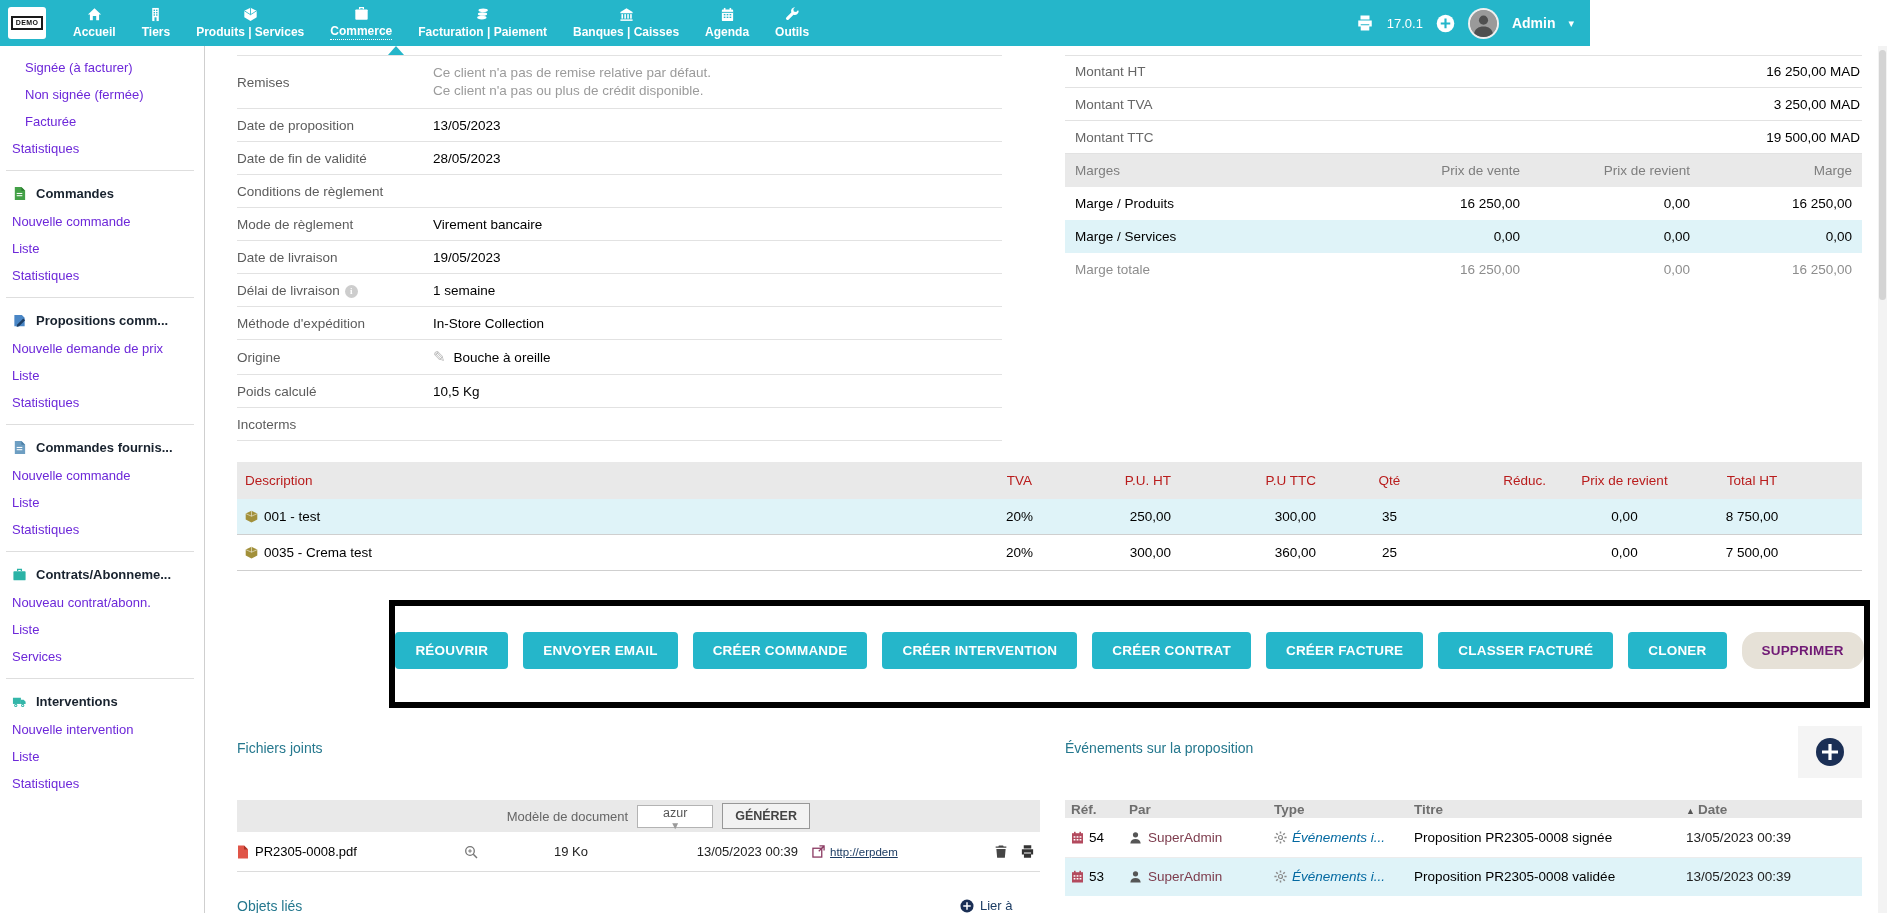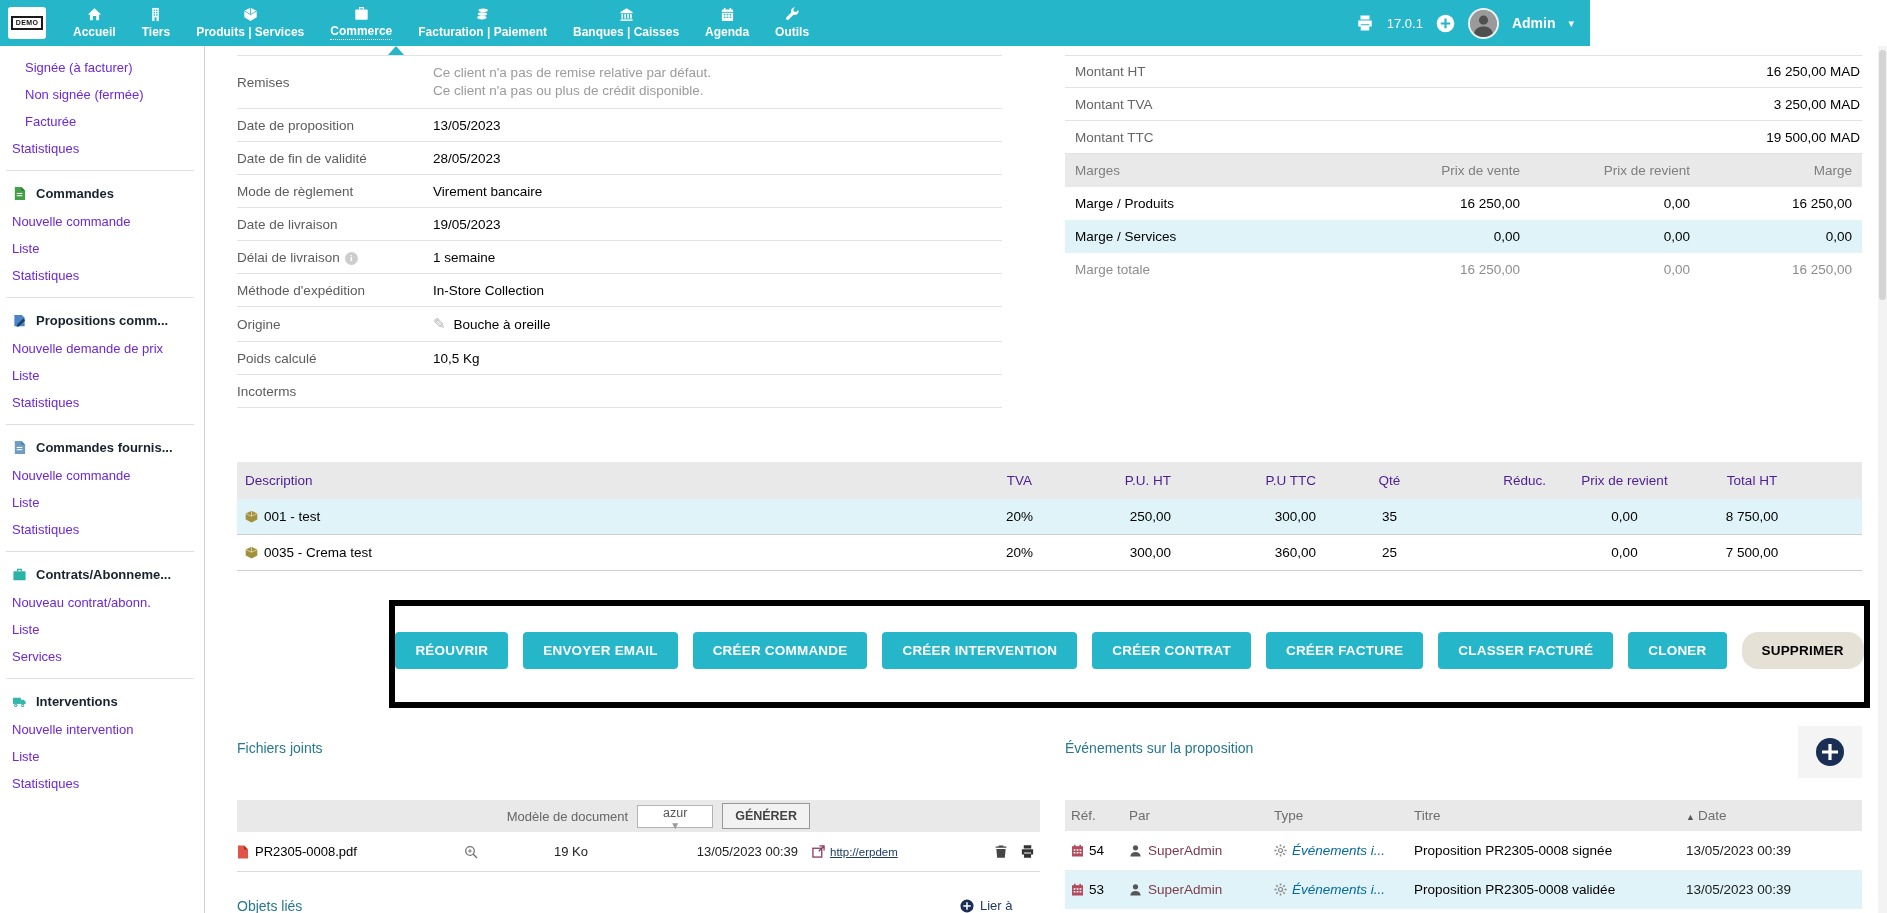--- a/index.html
+++ b/index.html
@@ -74,39 +74,39 @@
   .marges td { height:33px; padding:0 10px; text-align:right; color:#000; }
   .marges td:first-child { text-align:left; }
   .marges tr.hl { background:#dff3f8; }
   .marges tr.mutedrow td { color:#8d8d8d; }
   .marges col.c1{width:240px} .marges col.c2{width:225px}
   .marges col.c3{width:170px} .marges col.c4{width:162px}
 
   
   .lines { position:absolute; left:237px; top:462px; width:1625px; }
   .lines table { width:100%; border-collapse:collapse; }
-  .lines th { background:#e9e9e9; color:#4c1d95; font-weight:normal;
+  .lines th { background:#e9e9e9; color:#b91c1c; font-weight:normal;
               padding:11px 8px; vertical-align:middle; }
   .lines td { padding:10px 8px; border-bottom:1px solid #cfcfcf; color:#000; vertical-align:middle; }
   .lines tr.hl td { background:#dff3f8;margin-left:45px; }
   .c-desc  { text-align:left; }
   .c-tva   { text-align:center; }
   .c-right { text-align:right; padding-right:26px !important; }
   .c-center{ text-align:center; }
   .desc-cell { display:flex; align-items:center; gap:6px; }
 
   
   .annotation-rect { position:absolute; left:389px; top:600px; width:1481px; height:108px;
                      border:6px solid #000; pointer-events:none; z-index:6; }
   .actions { position:absolute; left:389px; top:632px; width:1481px;
              display:flex; justify-content:center; gap:15px; z-index:7; }
   .btn { background:#25b6ca; color:#fff; border:none; border-radius:4px;
          font-family:"Liberation Sans",sans-serif; font-weight:bold; font-size:13.5px;
          padding:11px 20px; letter-spacing:.2px; cursor:pointer; white-space:nowrap; }
-  .btn.delete { background:#e6e1d7; color:#000000;border-radius:16px; }
+  .btn.delete { background:#e6e1d7; color:#701a75;border-radius:16px; }
 
   
   .sec-title { color:#25788e; font-size:14px; cursor:pointer; }
   .files { position:absolute; left:237px; top:740px; width:803px; }
   .files-head { margin-top:44px; background:#e9e9e9; height:32px; display:flex;
                 align-items:center; justify-content:flex-end; gap:9px;
                 padding-right:230px; color:#666; font-size:13px; }
   .select-box { background:#fff; border:1px solid #b3b3b3; height:23px; width:76px;
                 display:flex; align-items:center; justify-content:space-between;
                 padding:0 6px; font-size:12.5px; color:#555; cursor:pointer;flex-direction:column; }
@@ -125,21 +125,21 @@
            overflow:hidden; white-space:nowrap; }
   .f-url .url-txt { font-size:11.5px; color:#1c3c63; text-decoration:underline;
                     overflow:hidden; max-width:118px; }
   .f-act { width:26px; display:flex; justify-content:center; cursor:pointer; }
 
   
   .events { position:absolute; left:1065px; top:740px; width:797px; }
   .add-box { position:absolute; right:0; top:-14px; width:64px; height:52px; background:#f4f4f4;
              display:flex; align-items:center; justify-content:center; cursor:pointer; }
   .events table { width:100%; border-collapse:collapse; margin-top:44px; }
-  .events th { background:#e9e9e9; color:#6e6e6e; font-weight:normal; height:31px;
+  .events th { background:#e9e9e9; color:#6e6e6e; font-weight:bold; height:18px;
                text-align:left; padding:0 6px; }
   .events td { height:39px; padding:0 6px; vertical-align:middle; }
   .events tr.hl td { background:#dff3f8; }
   .ev-ref { display:flex; align-items:center; gap:5px; color:#1c3c63; }
   .ev-par { display:flex; align-items:center; gap:6px; color:#7d3c4d; }
   .ev-type { display:flex; align-items:center; gap:5px; color:#0369a1; white-space:nowrap;
              overflow:hidden;font-style:italic; }
   .sort-asc { font-size:9px; color:#555; margin-right:3px; }
   .status-dot { width:15px; height:15px; border-radius:50%; background:#e2edf0; }
   col.e1{width:58px} col.e2{width:145px} col.e3{width:140px}
@@ -348,20 +348,24 @@
         <div class="muted">Ce client n'a pas ou plus de crédit disponible.</div>
       </td>
     </tr>
     <tr>
       <td class="lbl"><span>Date de proposition</span></td>
       <td class="val"><span>13/05/2023</span></td>
     </tr>
     <tr>
       <td class="lbl"><span>Date de fin de validité</span></td>
       <td class="val"><span>28/05/2023</span></td>
+    </tr>
+    <tr>
+      <td class="lbl"><span>Conditions de règlement</span></td>
+      <td class="val"></td>
     </tr>
     <tr>
       <td class="lbl"><span>Mode de règlement</span></td>
       <td class="val"><span>Virement bancaire</span></td>
     </tr>
     <tr>
       <td class="lbl"><span>Date de livraison</span></td>
       <td class="val"><span>19/05/2023</span></td>
     </tr>
     <tr>

